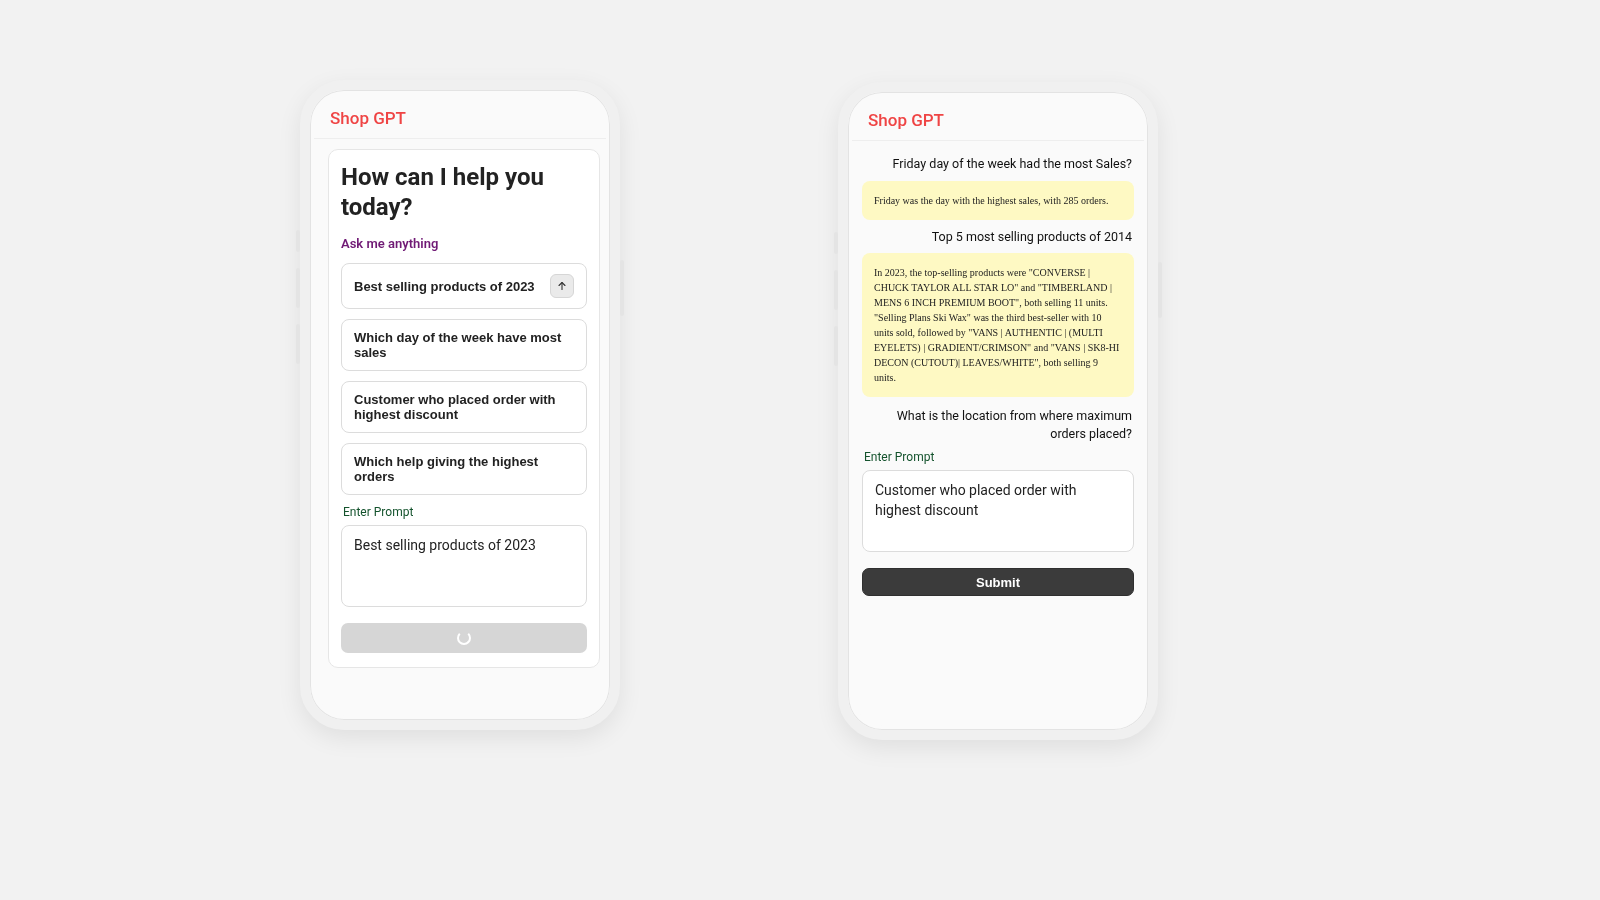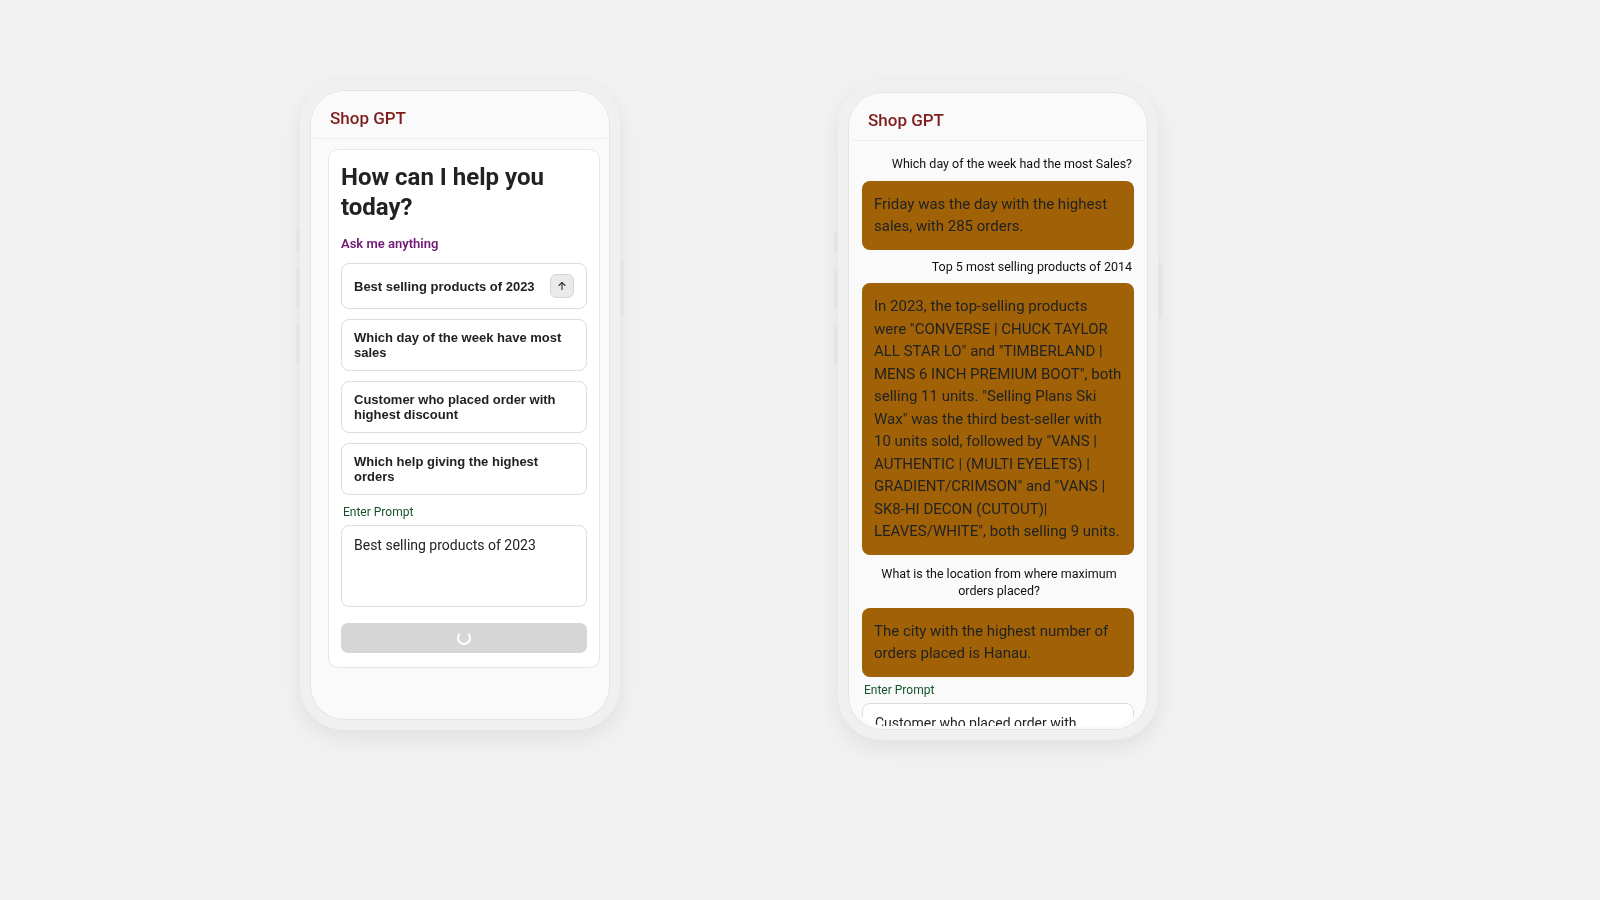--- a/index.html
+++ b/index.html
@@ -42,21 +42,21 @@
     top: 4px; left: 4px; right: 4px; bottom: 4px;
     background: #fafafa;
     border-radius: 34px;
     overflow: hidden;
   }
 
   .header {
     padding: 14px 16px 10px 16px;
     font-size: 17px;
     font-weight: 500;
-    color: #7f1d1d;
+    color: #ef4444;
     border-bottom: 1px solid #eee;
   }
 
   .card {
     margin: 10px 6px 0 14px;
     background: #fff;
     border: 1px solid #e6e6e6;
     border-radius: 10px;
     padding: 12px 12px 14px 12px;
   }
@@ -154,31 +154,32 @@
     padding: 6px 10px 0 10px;
   }
   .user-msg {
     font-size: 12.5px;
     color: #111;
     text-align: right;
     margin: 8px 2px 8px 2px;
     line-height: 1.4;
   }
   .user-msg.left-align {
-    text-align: center;
+    text-align: right;
     margin: 10px 2px 8px 4px;
   }
   .bot-msg {
-    background: #a16207;
+    background: #fef9c3;
     border-radius: 8px;
     padding: 12px 12px;
-    font-size: 15px;
+    font-size: 10px;
     color: #222;
     line-height: 1.5;
     margin-bottom: 6px;
+    font-family: Liberation Serif, serif;
   }
   .prompt-section {
     padding: 0 10px 12px 10px;
   }
 </style>
 </head>
 <body>
 
 <div class="phone left">
   <div class="side-buttons-left">
@@ -229,26 +230,25 @@
       <div class="sb2"></div>
       <div class="sb3"></div>
     </div>
   <div class="side-buttons-right">
       <div></div>
     </div>
   <div class="screen">
     <div class="header">Shop GPT</div>
 
     <div class="chat-area">
-      <div class="user-msg">Which day of the week had the most Sales?</div>
+      <div class="user-msg">Friday day of the week had the most Sales?</div>
       <div class="bot-msg">Friday was the day with the highest sales, with 285 orders.</div>
       <div class="user-msg">Top 5 most selling products of 2014</div>
       <div class="bot-msg">In 2023, the top-selling products were "CONVERSE | CHUCK TAYLOR ALL STAR LO" and "TIMBERLAND | MENS 6 INCH PREMIUM BOOT", both selling 11 units. "Selling Plans Ski Wax" was the third best-seller with 10 units sold, followed by "VANS | AUTHENTIC | (MULTI EYELETS) | GRADIENT/CRIMSON" and "VANS | SK8-HI DECON (CUTOUT)| LEAVES/WHITE", both selling 9 units.</div>
       <div class="user-msg left-align">What is the location from where maximum orders placed?</div>
-      <div class="bot-msg">The city with the highest number of orders placed is Hanau.</div>
     </div>
 
     <div class="prompt-section">
       <div class="prompt-label">Enter Prompt</div>
       <textarea class="prompt-box" style="">Customer who placed order with highest discount</textarea>
       <button class="submit-btn">Submit</button>
     </div>
   </div>
 </div>
 

